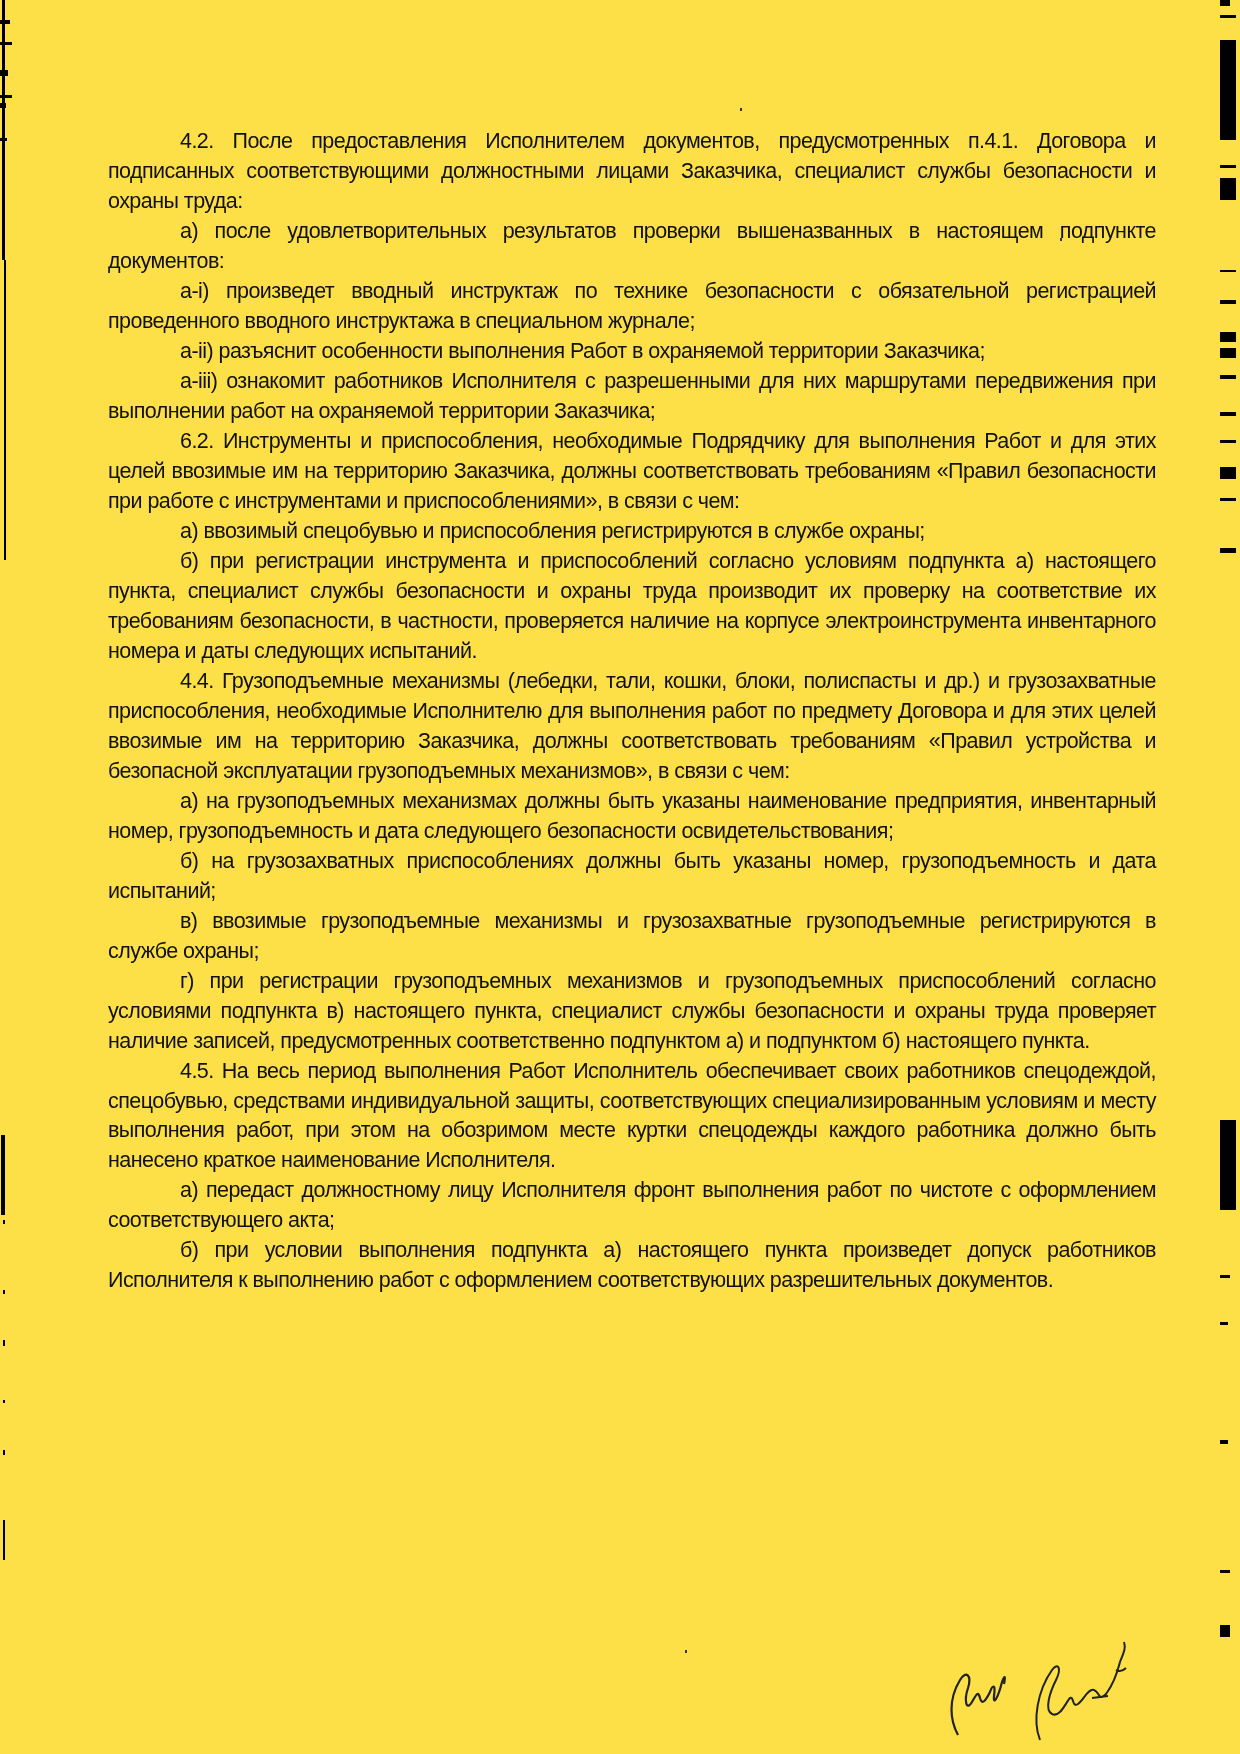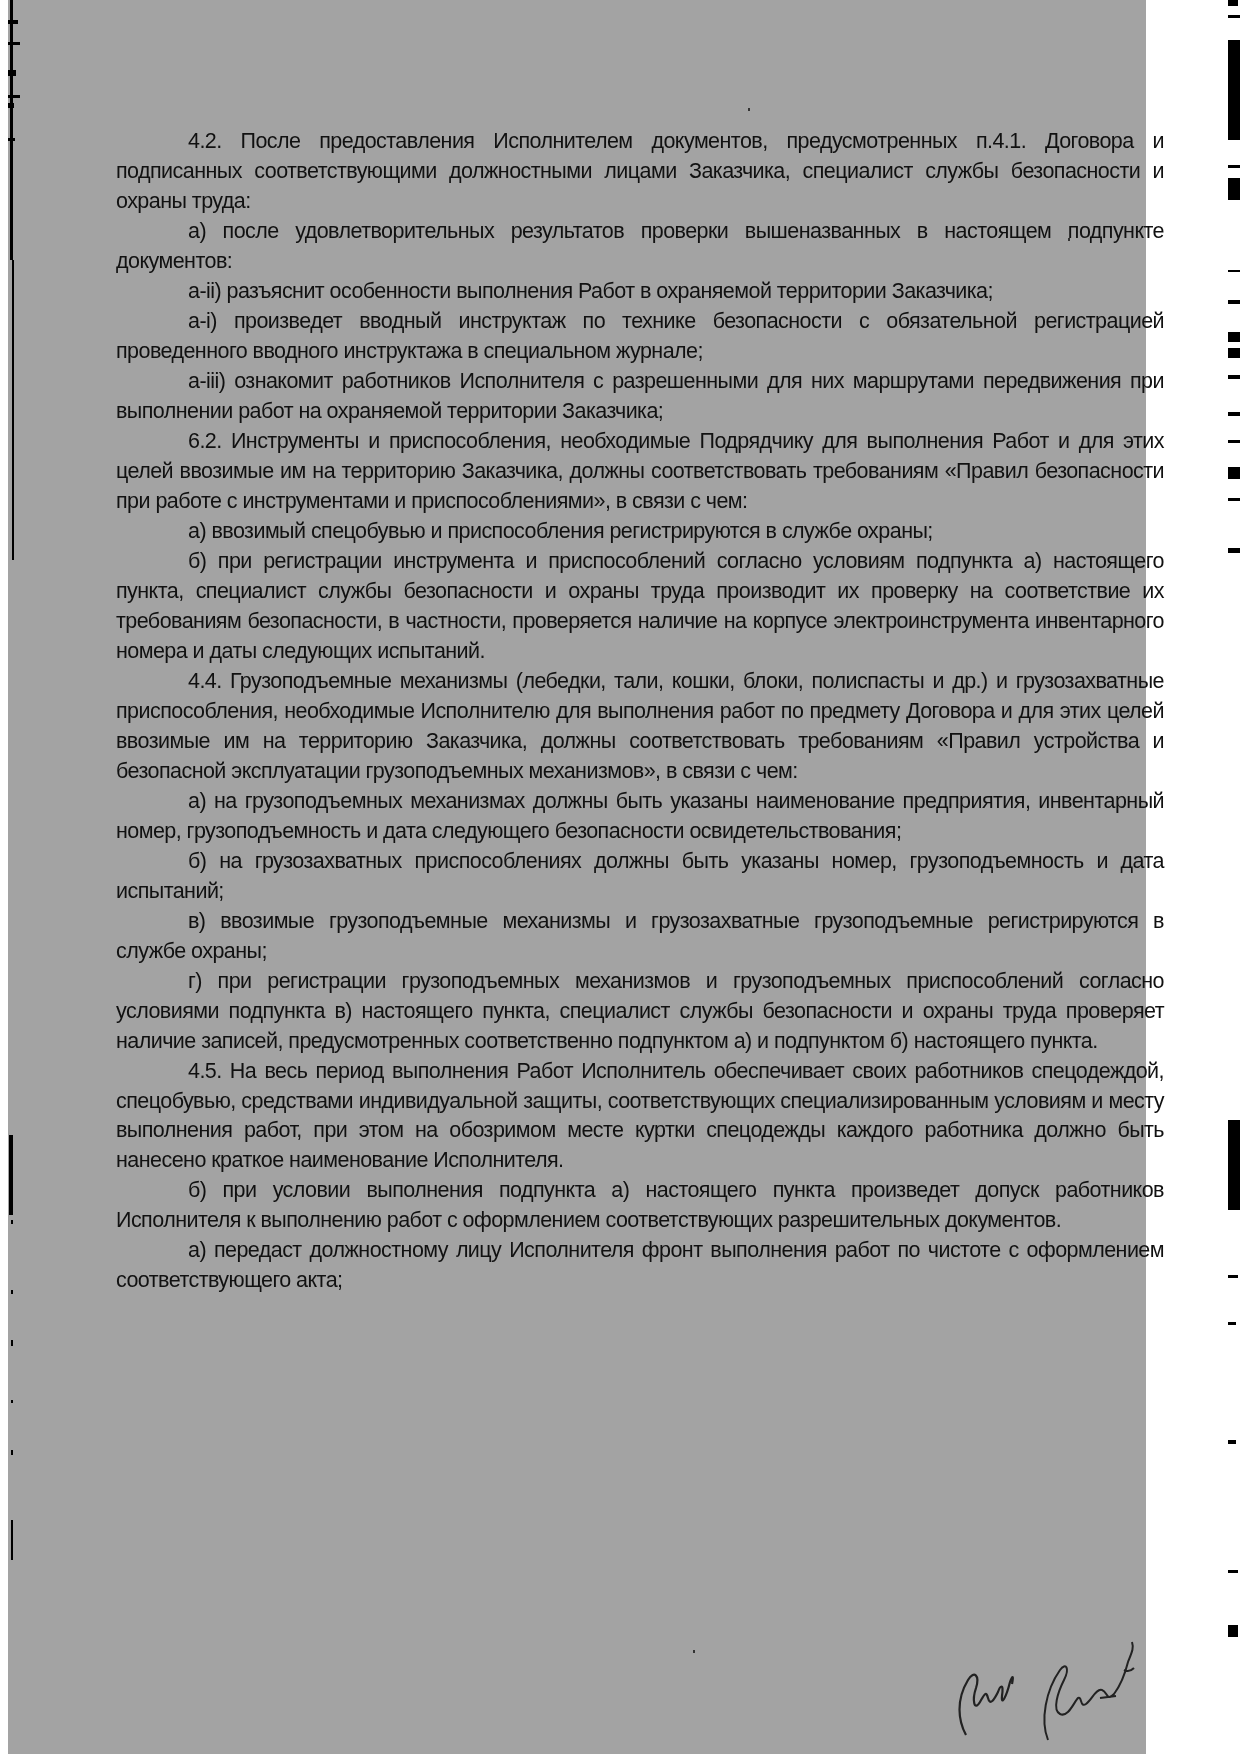--- a/index.html
+++ b/index.html
@@ -1,17 +1,17 @@
 <!DOCTYPE html>
 <html><head>
 <meta charset="utf-8">
 <style>
   html, body { margin: 0; padding: 0; background: #ffffff; }
   body { width: 1240px; height: 1754px; position: relative; overflow: hidden; }
-  .page { position: absolute; left: 8px; top: 0; width: 1138px; height: 1754px; background: #a3a3a3; }
+  .page { position: absolute; left: 0; top: 0; width: 1240px; height: 1754px; background: #fde047; }
   .text-block {
     position: absolute; left: 108px; top: 127px; width: 1048px;
     font-family: "Liberation Sans", sans-serif;
     font-size: 21.5px; line-height: 29.98px; color: #111;
     letter-spacing: -0.55px; word-spacing: 0px;
   }
   .para { margin: 0; text-align: justify; text-indent: 72px; }
   .left-edge { position: absolute; left: 0; top: 0; width: 14px; height: 1754px; }
   .left-edge .bar { position: absolute; background: #000; }
   .right-edge { position: absolute; left: 1220px; top: 0; width: 18px; height: 1754px; }
@@ -69,34 +69,34 @@
     <div class="bar" style="top:1625px;height:12px;width:10px;"></div>
   </div>
 
   <div class="dot" style="left:740px;top:108px;"></div>
   <div class="dot" style="left:1060px;top:238px;"></div>
   <div class="dot" style="left:685px;top:1650px;"></div>
 
   <div class="text-block">
     <p class="para">4.2. После предоставления Исполнителем документов, предусмотренных п.4.1. Договора и подписанных соответствующими должностными лицами Заказчика, специалист службы безопасности и охраны труда:</p>
     <p class="para">а) после удовлетворительных результатов проверки вышеназванных в настоящем подпункте документов:</p>
+    <p class="para">а-i) произведет вводный инструктаж по технике безопасности с обязательной регистрацией проведенного вводного инструктажа в специальном журнале;</p>
     <p class="para">а-ii) разъяснит особенности выполнения Работ в охраняемой территории Заказчика;</p>
-    <p class="para">а-i) произведет вводный инструктаж по технике безопасности с обязательной регистрацией проведенного вводного инструктажа в специальном журнале;</p>
     <p class="para">а-iii) ознакомит работников Исполнителя с разрешенными для них маршрутами передвижения при выполнении работ на охраняемой территории Заказчика;</p>
     <p class="para">6.2. Инструменты и приспособления, необходимые Подрядчику для выполнения Работ и для этих целей ввозимые им на территорию Заказчика, должны соответствовать требованиям «Правил безопасности при работе с инструментами и приспособлениями», в связи с чем:</p>
     <p class="para">а) ввозимый спецобувью и приспособления регистрируются в службе охраны;</p>
     <p class="para">б) при регистрации инструмента и приспособлений согласно условиям подпункта а) настоящего пункта, специалист службы безопасности и охраны труда производит их проверку на соответствие их требованиям безопасности, в частности, проверяется наличие на корпусе электроинструмента инвентарного номера и даты следующих испытаний.</p>
     <p class="para">4.4. Грузоподъемные механизмы (лебедки, тали, кошки, блоки, полиспасты и др.) и грузозахватные приспособления, необходимые Исполнителю для выполнения работ по предмету Договора и для этих целей ввозимые им на территорию Заказчика, должны соответствовать требованиям «Правил устройства и безопасной эксплуатации грузоподъемных механизмов», в связи с чем:</p>
     <p class="para">а) на грузоподъемных механизмах должны быть указаны наименование предприятия, инвентарный номер, грузоподъемность и дата следующего безопасности освидетельствования;</p>
     <p class="para">б) на грузозахватных приспособлениях должны быть указаны номер, грузоподъемность и дата испытаний;</p>
     <p class="para">в) ввозимые грузоподъемные механизмы и грузозахватные грузоподъемные регистрируются в службе охраны;</p>
     <p class="para">г) при регистрации грузоподъемных механизмов и грузоподъемных приспособлений согласно условиями подпункта в) настоящего пункта, специалист службы безопасности и охраны труда проверяет наличие записей, предусмотренных соответственно подпунктом а) и подпунктом б) настоящего пункта.</p>
     <p class="para">4.5. На весь период выполнения Работ Исполнитель обеспечивает своих работников спецодеждой, спецобувью, средствами индивидуальной защиты, соответствующих специализированным условиям и месту выполнения работ, при этом на обозримом месте куртки спецодежды каждого работника должно быть нанесено краткое наименование Исполнителя.</p>
+    <p class="para">а) передаст должностному лицу Исполнителя фронт выполнения работ по чистоте с оформлением соответствующего акта;</p>
     <p class="para">б) при условии выполнения подпункта а) настоящего пункта произведет допуск работников Исполнителя к выполнению работ с оформлением соответствующих разрешительных документов.</p>
-    <p class="para">а) передаст должностному лицу Исполнителя фронт выполнения работ по чистоте с оформлением соответствующего акта;</p>
   </div>
 
   <svg class="signatures" viewBox="0 0 240 110" width="240" height="110">
     <path d="M38 95 C30 80 28 60 40 40 C46 30 52 35 48 48 C44 60 46 72 52 62 C56 55 58 50 60 58 C62 66 66 60 70 52 C72 46 76 42 74 56 C73 66 78 58 82 42 C84 36 86 34 84 44" fill="none" stroke="#222" stroke-width="2.2"></path>
     <path d="M120 100 C112 80 118 50 132 30 C138 22 142 28 136 40 C130 52 124 70 132 74 C140 78 146 62 150 58 C154 56 152 68 158 64 C164 60 168 48 174 50 C180 52 178 62 186 54 C192 46 196 38 200 22 C204 12 206 8 204 2 M196 30 C200 32 204 30 206 28 M172 58 L188 56" fill="none" stroke="#222" stroke-width="2"></path>
   </svg>
 
 </div>
 
 </body></html>

